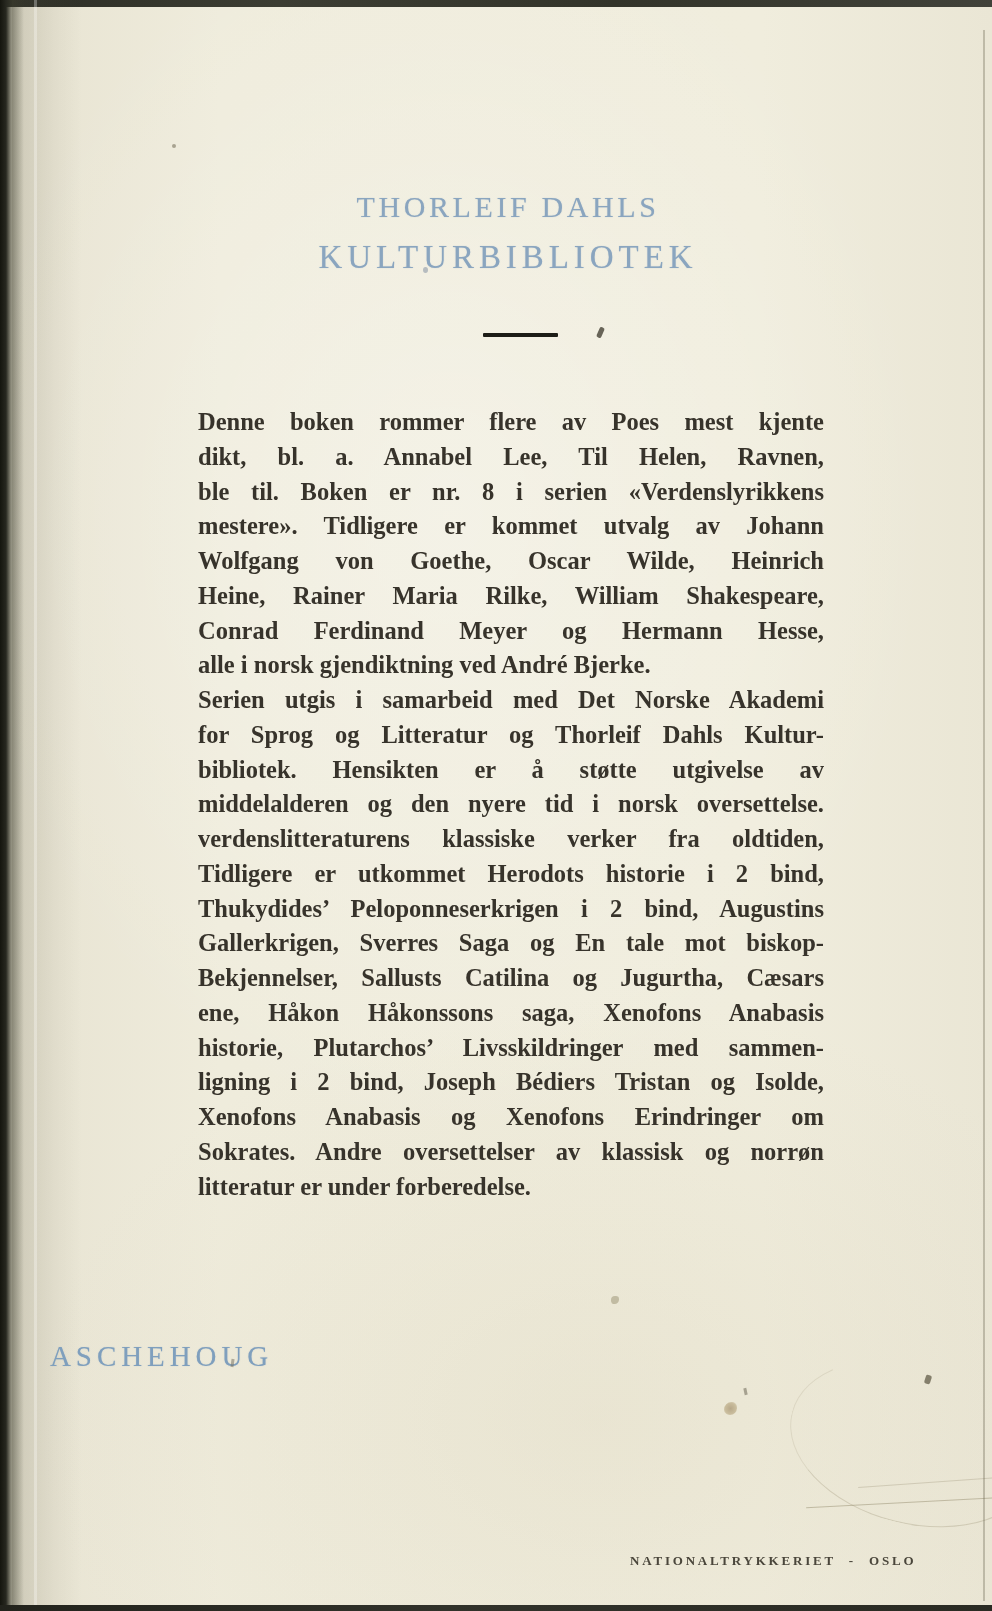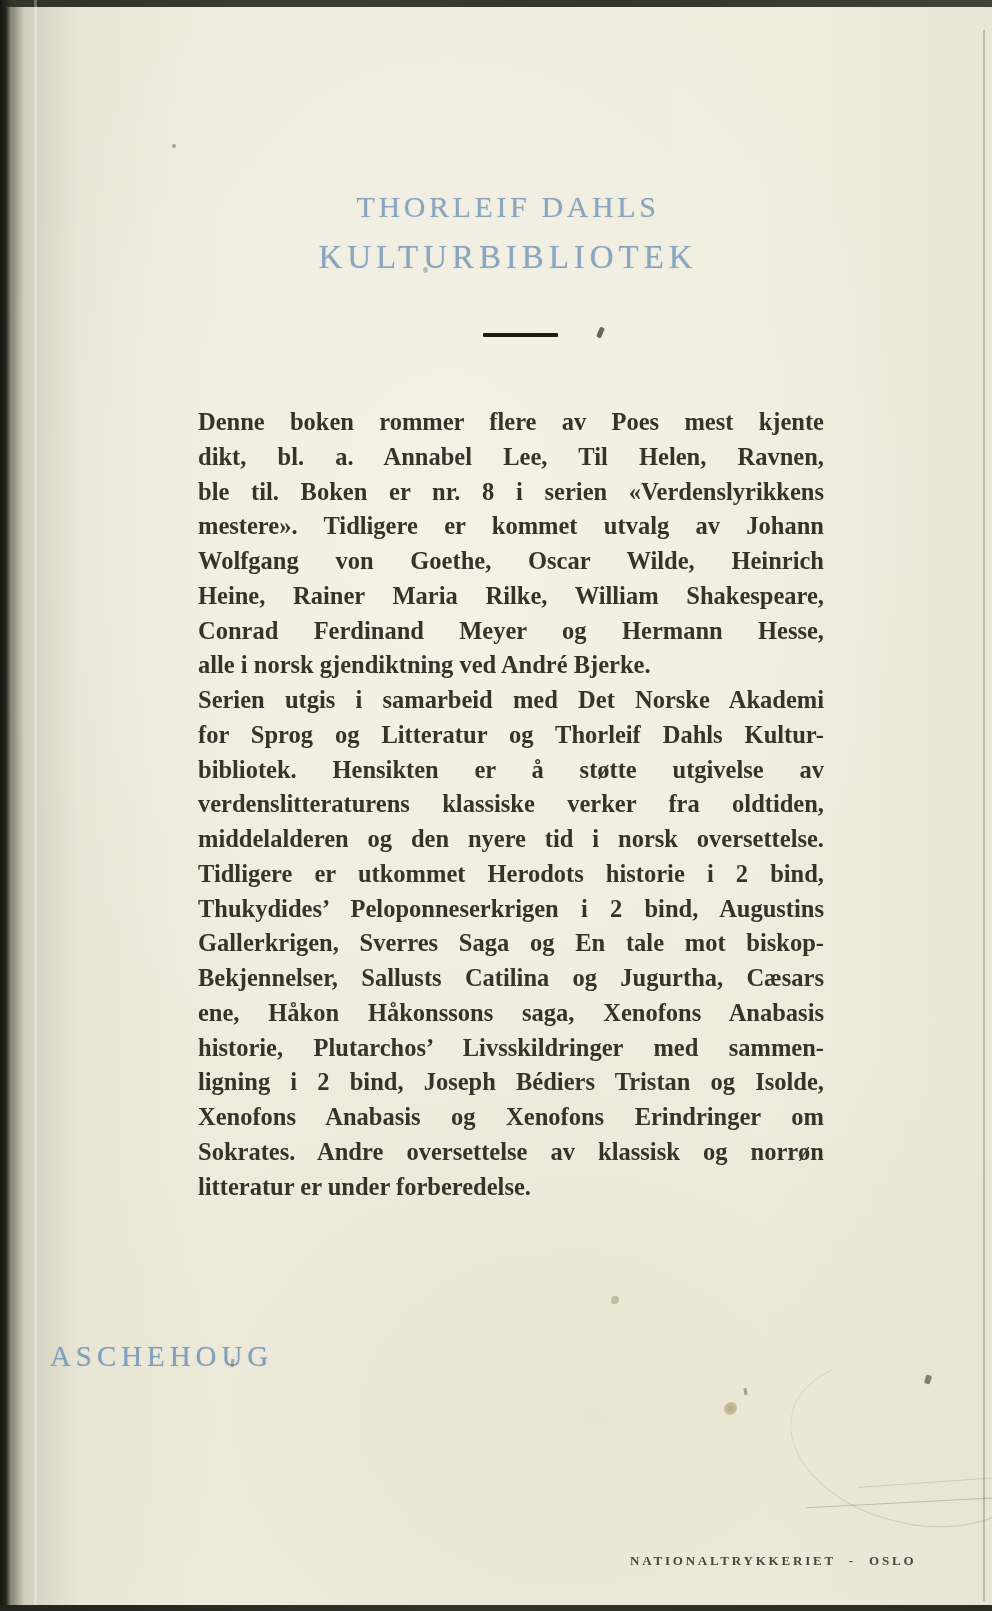--- a/index.html
+++ b/index.html
@@ -95,31 +95,31 @@
       <div class="line">dikt, bl. a. Annabel Lee, Til Helen, Ravnen,</div>
       <div class="line">ble til. Boken er nr. 8 i serien «Verdenslyrikkens</div>
       <div class="line">mestere». Tidligere er kommet utvalg av Johann</div>
       <div class="line">Wolfgang von Goethe, Oscar Wilde, Heinrich</div>
       <div class="line">Heine, Rainer Maria Rilke, William Shakespeare,</div>
       <div class="line">Conrad Ferdinand Meyer og Hermann Hesse,</div>
       <div class="line para-end">alle i norsk gjendiktning ved André Bjerke.</div>
       <div class="line">Serien utgis i samarbeid med Det Norske Akademi</div>
       <div class="line">for Sprog og Litteratur og Thorleif Dahls Kultur-</div>
       <div class="line">bibliotek. Hensikten er å støtte utgivelse av</div>
+      <div class="line">middelalderen og den nyere tid i norsk oversettelse.</div>
       <div class="line">verdenslitteraturens klassiske verker fra oldtiden,</div>
-      <div class="line">middelalderen og den nyere tid i norsk oversettelse.</div>
       <div class="line">Tidligere er utkommet Herodots historie i 2 bind,</div>
       <div class="line">Thukydides’ Peloponneserkrigen i 2 bind, Augustins</div>
       <div class="line">Gallerkrigen, Sverres Saga og En tale mot biskop-</div>
       <div class="line">Bekjennelser, Sallusts Catilina og Jugurtha, Cæsars</div>
       <div class="line">ene, Håkon Håkonssons saga, Xenofons Anabasis</div>
       <div class="line">historie, Plutarchos’ Livsskildringer med sammen-</div>
       <div class="line">ligning i 2 bind, Joseph Bédiers Tristan og Isolde,</div>
       <div class="line">Xenofons Anabasis og Xenofons Erindringer om</div>
-      <div class="line">Sokrates. Andre oversettelse av klassisk og norrøn</div>
+      <div class="line">Sokrates. Andre oversettelser av klassisk og norrøn</div>
       <div class="line para-end">litteratur er under forberedelse.</div>
     </div>
 
   <div class="publisher">ASCHEHOUG</div>
 
   <div class="imprint">NATIONALTRYKKERIET - OSLO</div>
 
   <div class="speck s1"></div>
   <div class="speck s2"></div>
   <div class="speck s3"></div>

